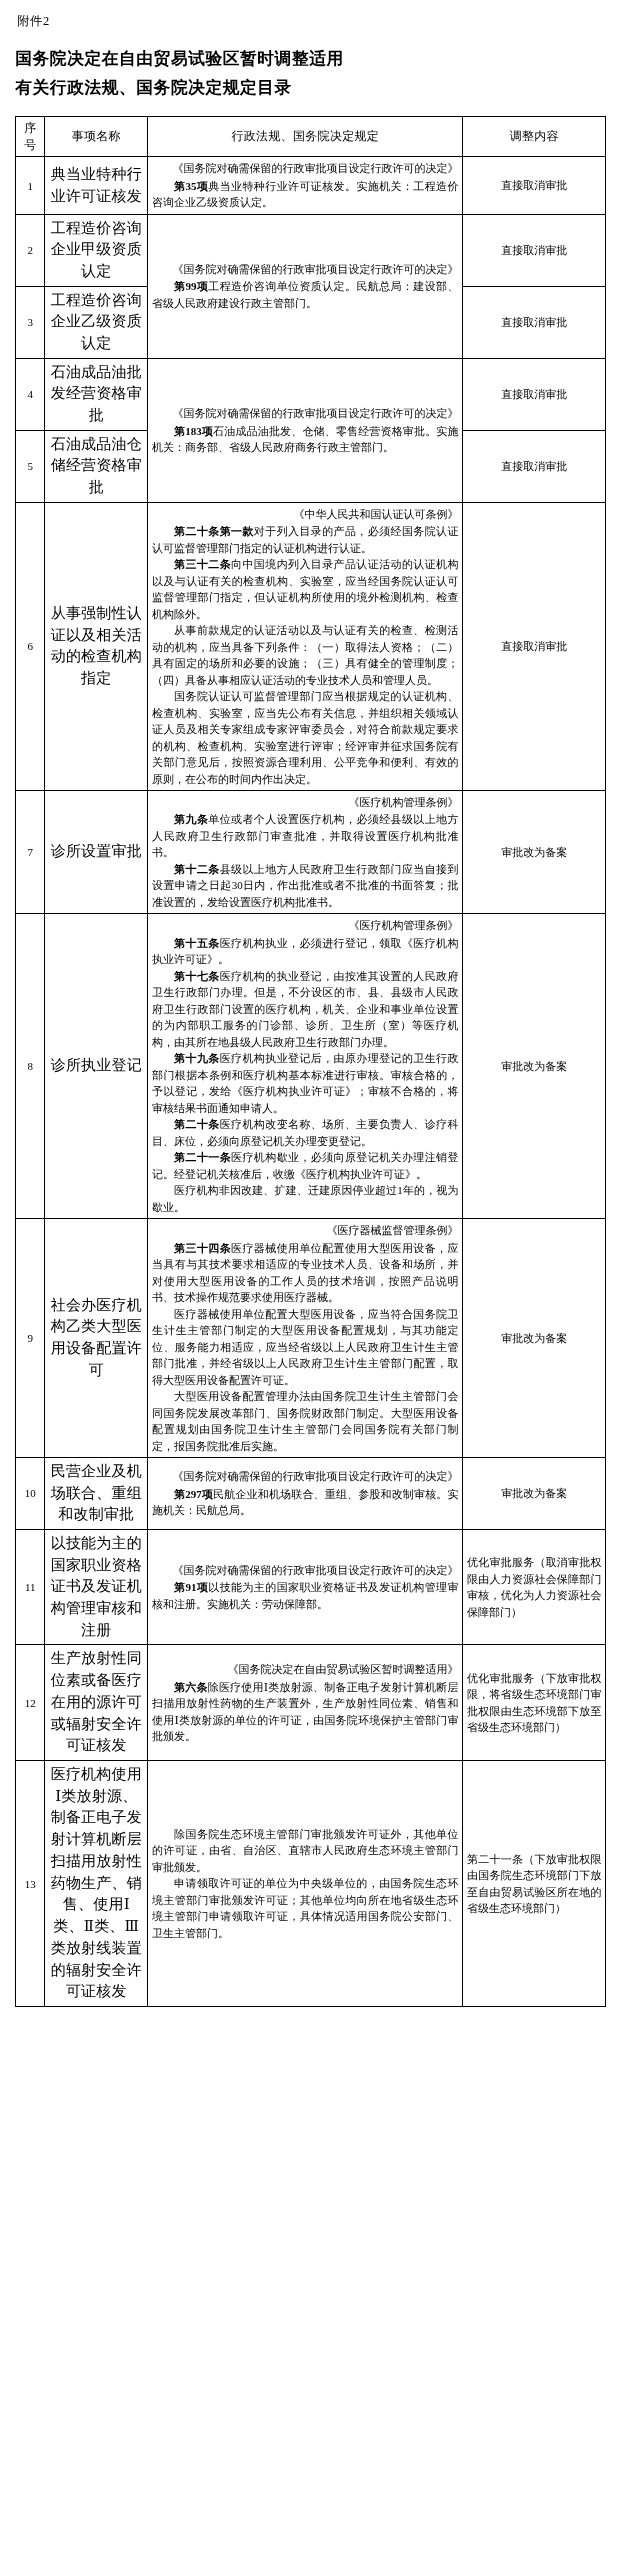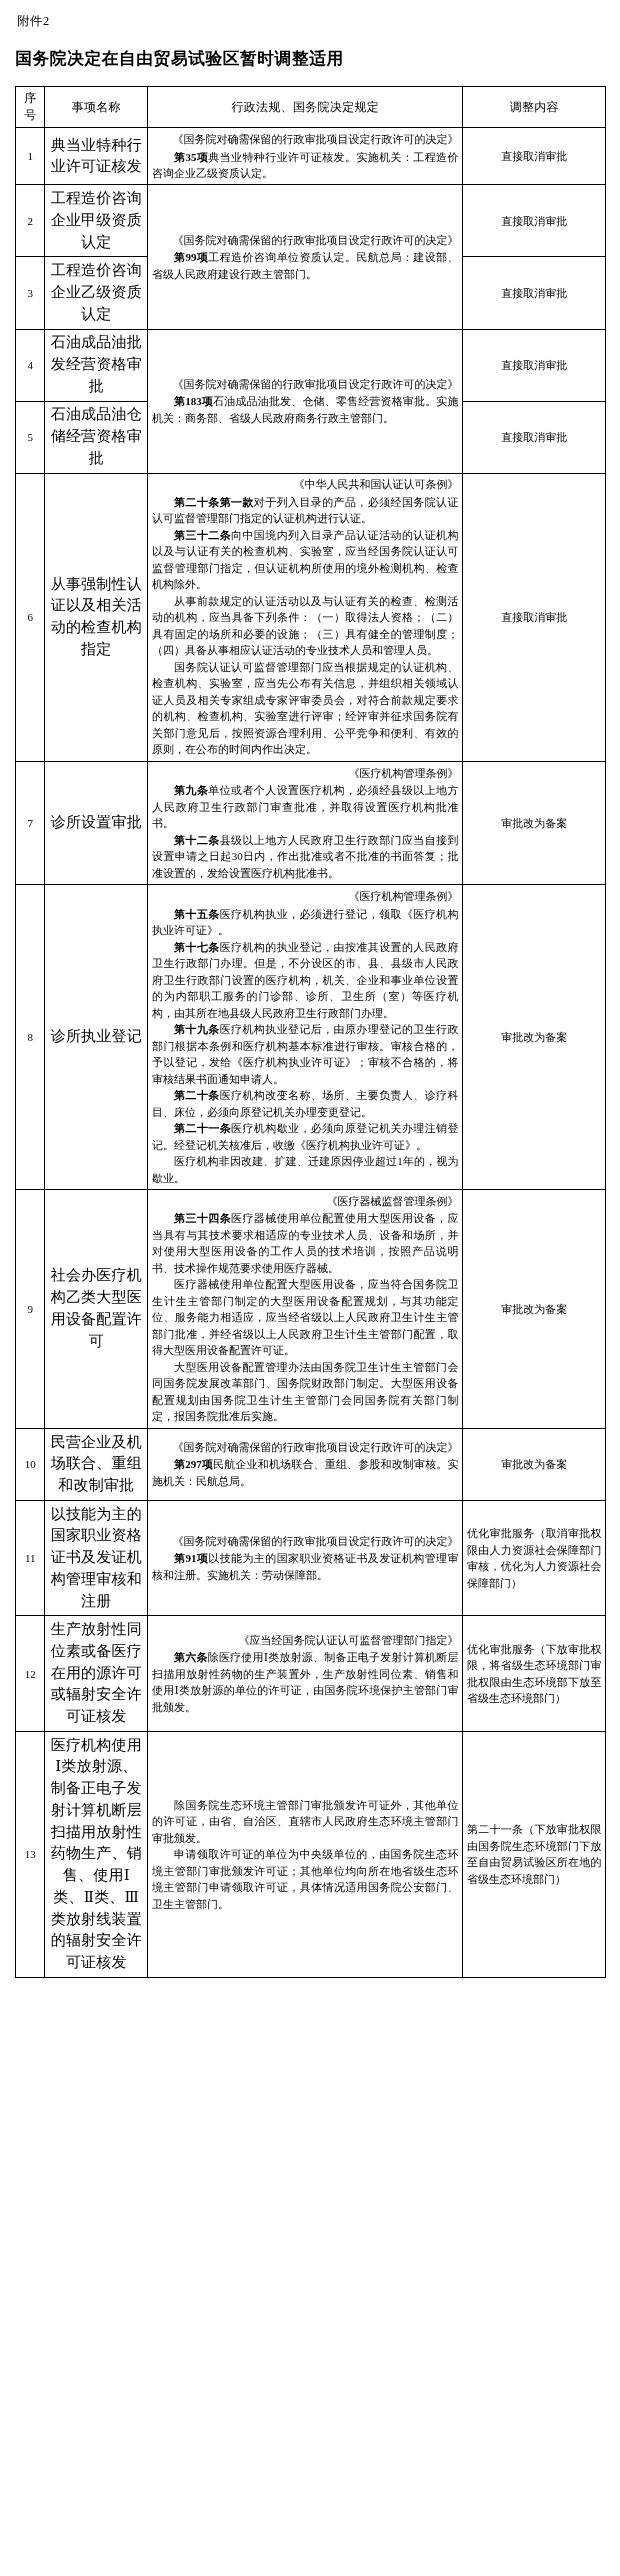--- a/index.html
+++ b/index.html
@@ -102,20 +102,21 @@
 </style>
 </head>
 <body>
 
 <div class="page">
 
   <div class="attachment-label">附件2</div>
 
   <div class="doc-title">
     <span class="line">国务院决定在自由贸易试验区暂时调整适用</span>
+    <span class="line">有关行政法规、国务院决定规定目录</span>
   </div>
 
   <table class="main">
     <colgroup>
       <col class="c-no">
       <col class="c-name">
       <col class="c-reg">
       <col class="c-adj">
     </colgroup>
     <thead>
@@ -238,21 +239,21 @@
           <span class="reg-title">《国务院对确需保留的行政审批项目设定行政许可的决定》</span>
           <span class="reg-para"><span class="bold-art">第91项</span><span>以技能为主的国家职业资格证书及发证机构管理审核和注册。实施机关：劳动保障部。</span></span>
         </td>
         <td class="adj just">优化审批服务（取消审批权限由人力资源社会保障部门审核，优化为人力资源社会保障部门）</td>
       </tr>
 
       <tr>
         <td class="no">12</td>
         <td class="name">生产放射性同位素或备医疗在用的源许可或辐射安全许可证核发</td>
         <td class="reg">
-          <span class="reg-title">《应当经国务院认证认可监督管理部门指定》</span>
+          <span class="reg-title">《国务院决定在自由贸易试验区暂时调整适用》</span>
           <span class="reg-para"><span class="bold-art">第六条</span><span>除医疗使用Ⅰ类放射源、制备正电子发射计算机断层扫描用放射性药物的生产装置外，生产放射性同位素、销售和使用Ⅰ类放射源的单位的许可证，由国务院环境保护主管部门审批颁发。</span></span>
         </td>
         <td class="adj just">优化审批服务（下放审批权限，将省级生态环境部门审批权限由生态环境部下放至省级生态环境部门）</td>
       </tr>
 
       <tr>
         <td class="no">13</td>
         <td class="name">医疗机构使用Ⅰ类放射源、制备正电子发射计算机断层扫描用放射性药物生产、销售、使用Ⅰ类、Ⅱ类、Ⅲ类放射线装置的辐射安全许可证核发</td>
         <td class="reg">
           <span class="reg-para"><span>除国务院生态环境主管部门审批颁发许可证外，其他单位的许可证，由省、自治区、直辖市人民政府生态环境主管部门审批颁发。</span></span>

